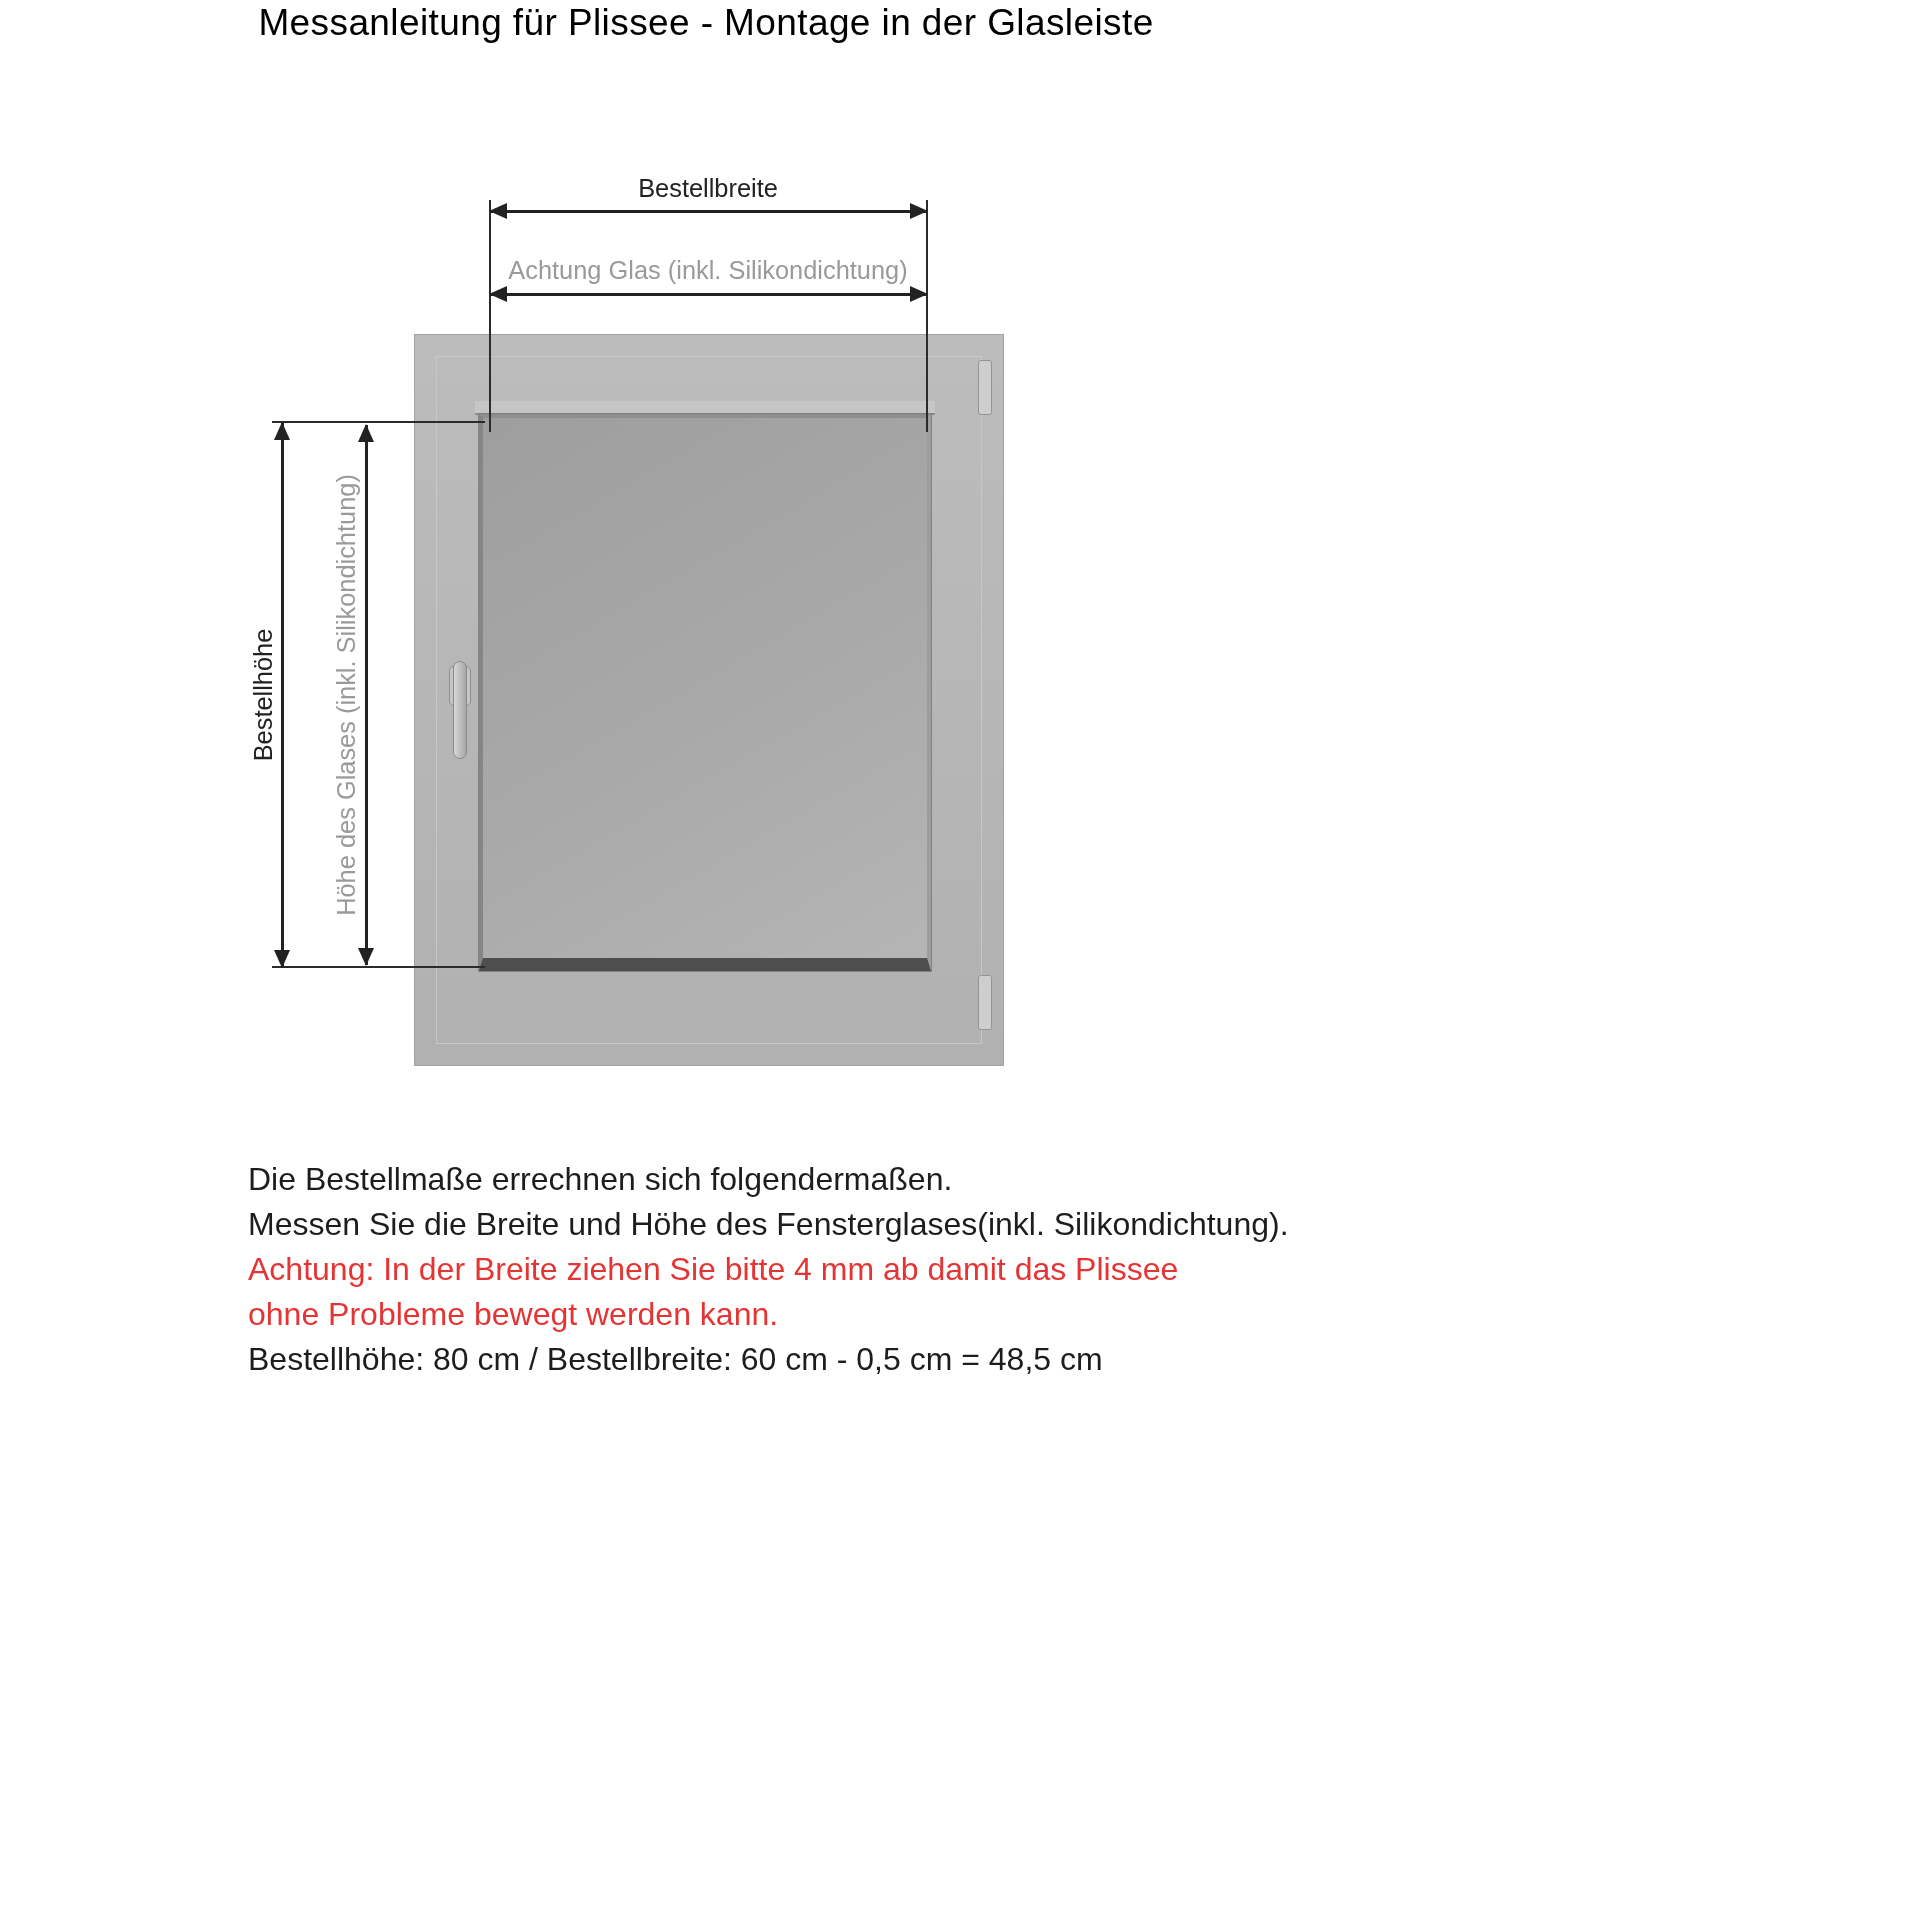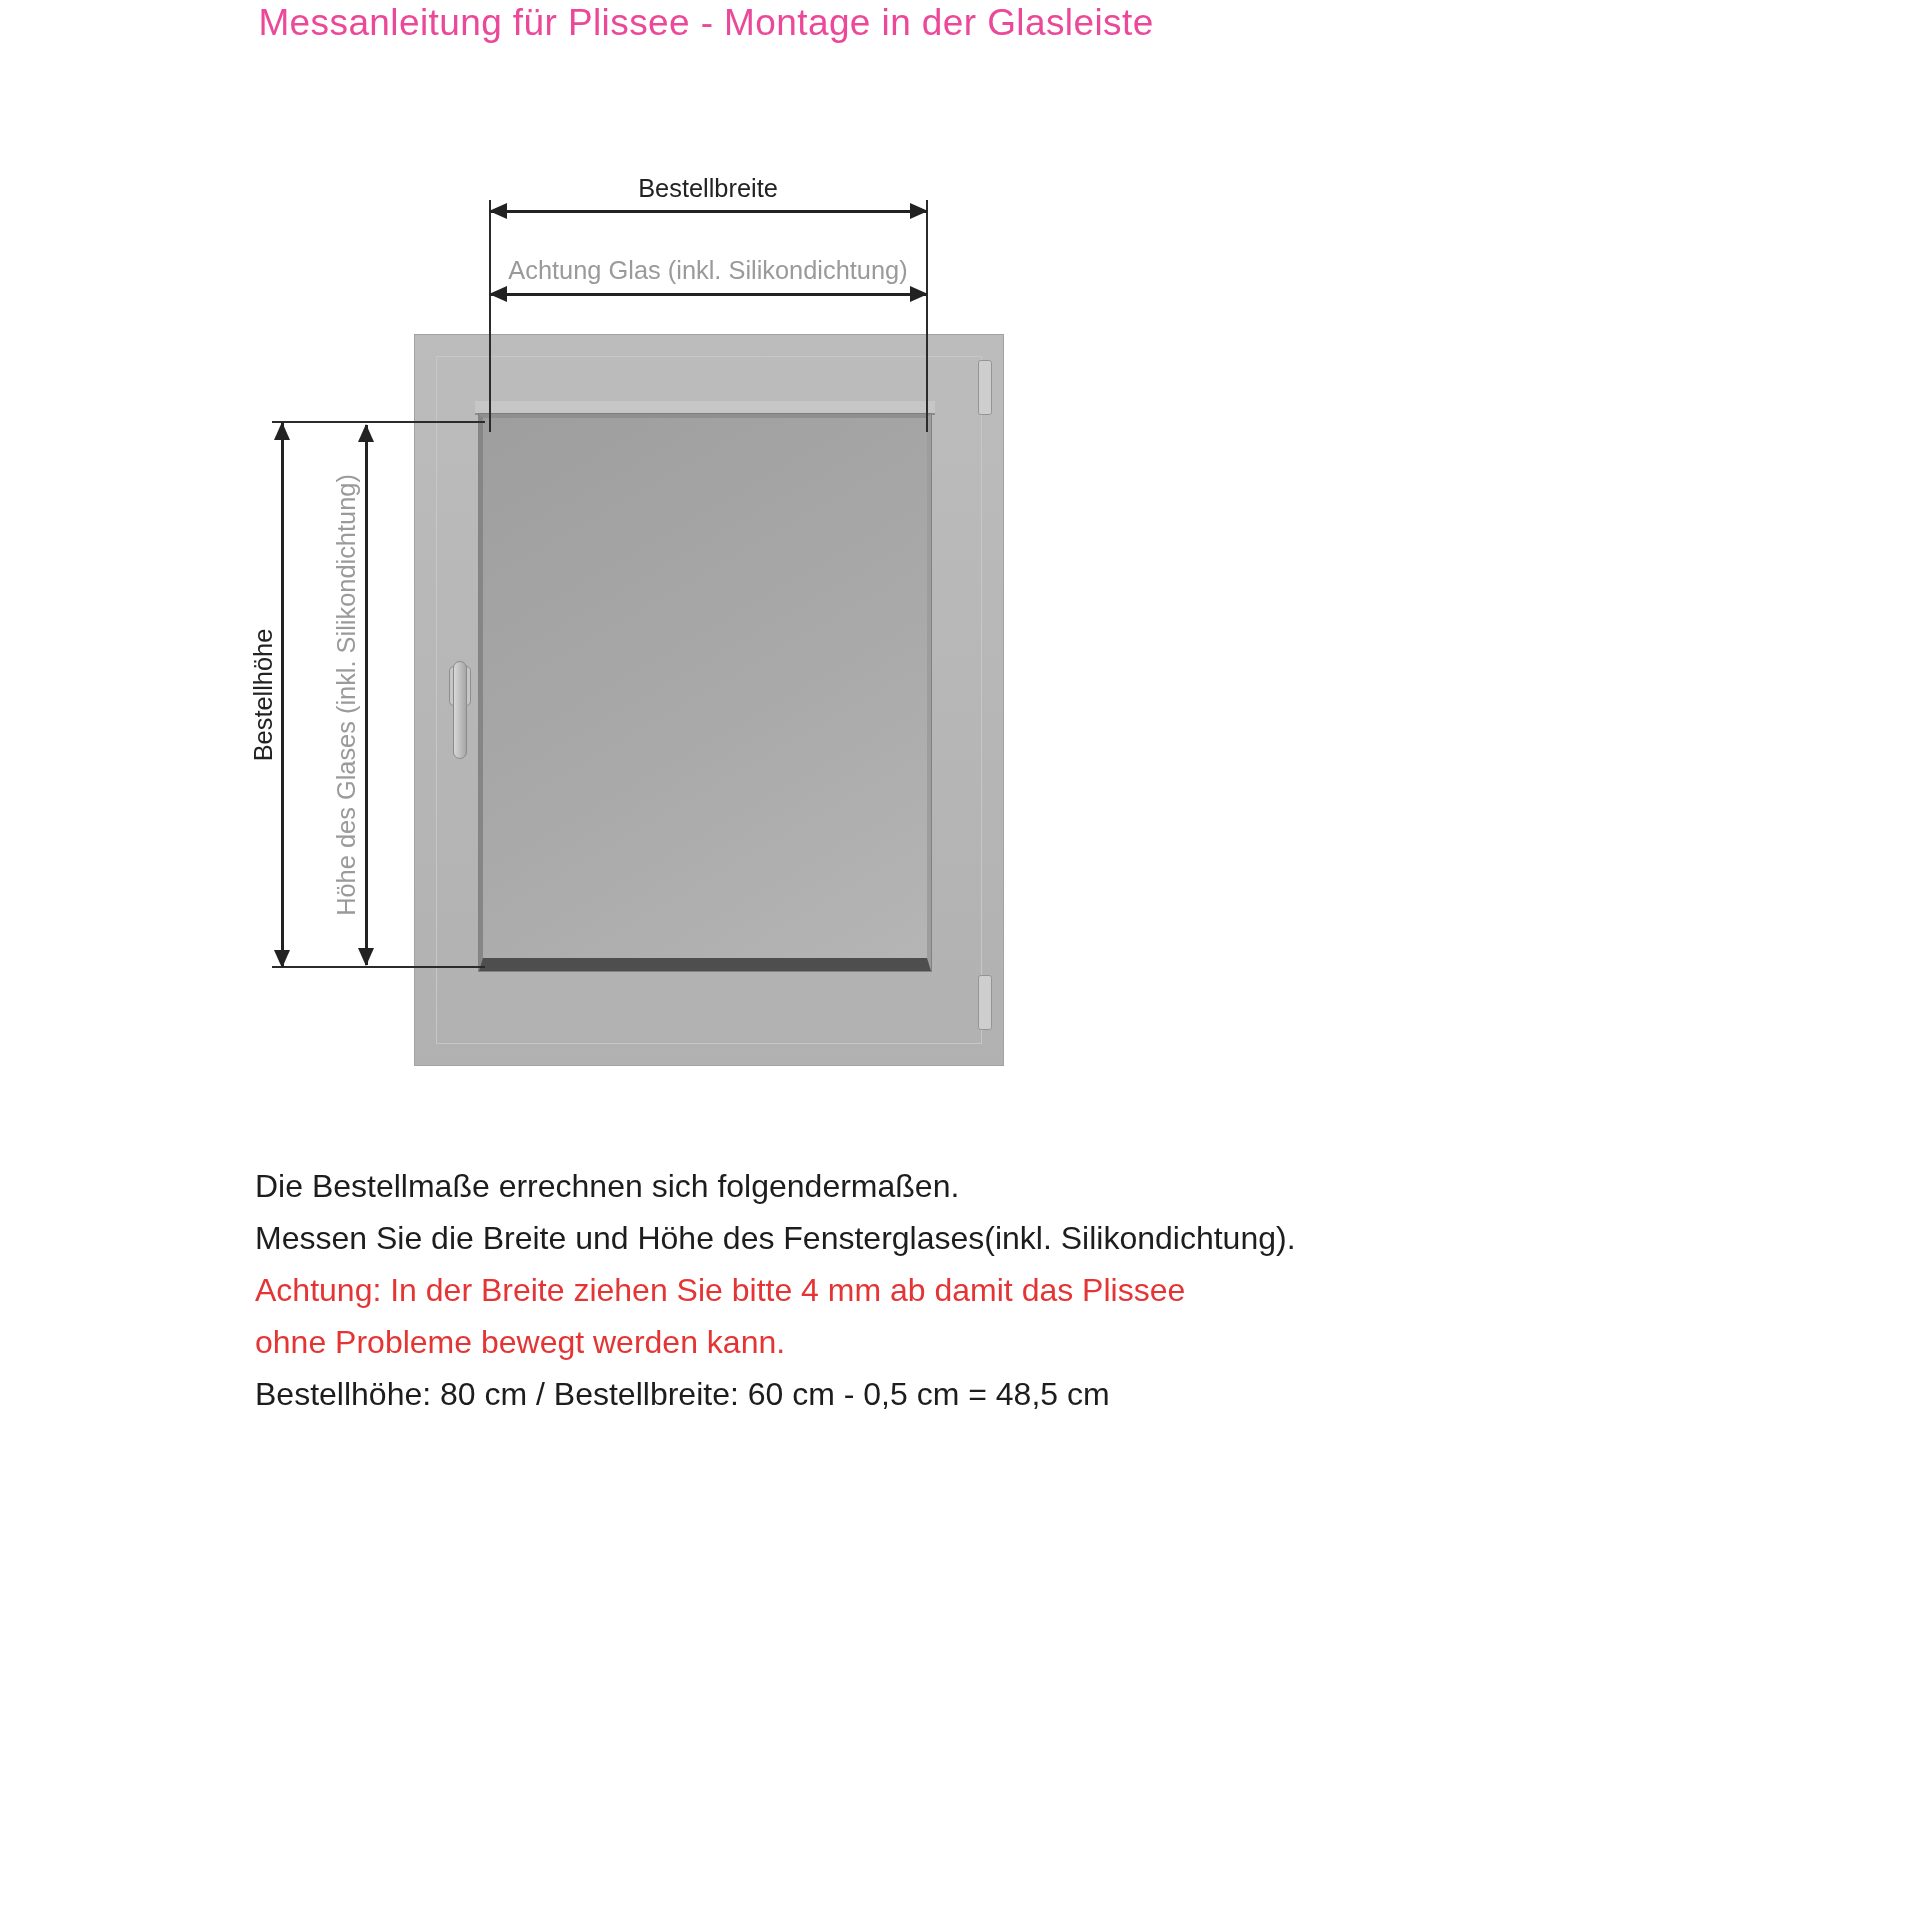--- a/index.html
+++ b/index.html
@@ -2,21 +2,21 @@
 <html style="--arrow: #222222; --gray-label: #9a9a9a; --warning-red: #e53434; --text: #1d1d1d; --frame: #b7b7b7;font-size:15px"><head>
 <meta charset="utf-8">
 <style>
   html,body{margin:0;padding:0;background:#ffffff;}
   .canvas{
     position:relative;width:1928px;height:1928px;background:#ffffff;overflow:hidden;
     font-family:"Liberation Sans","DejaVu Sans",sans-serif;color:var(--text,#1d1d1d);
   }
   .title{
     position:absolute;left:706px;top:1.9px;transform:translateX(-50%);
-    font-size:37px;font-weight:400;color:#ec4899;white-space:nowrap;letter-spacing:0.4px;
+    font-size:37px;font-weight:400;color:#000000;white-space:nowrap;letter-spacing:0.4px;
   }
 
   
   .window{
     position:absolute;left:414px;top:334px;width:590px;height:732px;box-sizing:border-box;
     background:linear-gradient(180deg,#bcbcbc,#b1b1b1);border:0.9px solid #a2a2a2;z-index:1;
   }
   .sash{position:absolute;inset:21px;border:1.9px solid #c7c7c7;}
   .top-bead{position:absolute;left:60px;top:66px;width:460px;height:12.2px;background:#c6c6c6;border-bottom:2.8px solid #8d8d8d;}
   .glass{
@@ -53,21 +53,21 @@
   .v-arrow::before{top:-0.9px;border-bottom:18px solid var(--arrow,#222222);}
   .v-arrow::after{bottom:-0.9px;border-top:18px solid var(--arrow,#222222);}
 
   .h-label{position:absolute;transform:translateX(-50%);white-space:nowrap;font-size:25.4px;z-index:6;}
   .v-label{position:absolute;transform:translate(-50%,-50%) rotate(-90deg);white-space:nowrap;font-size:25.4px;z-index:6;}
   .dark{color:#222222;}
   .gray{color:var(--gray-label,#9a9a9a);}
 
   
   .text-block{position:absolute;left:243px;top:1154px;font-size:32px;line-height:40px;color:var(--text,#1d1d1d);}
-  .text-block p{margin:12px;}
+  .text-block p{margin:5px;}
   .text-block .warning{color:var(--warning-red,#e53434);}
   .text-block .example-first{margin-top:38px;}
   .text-block .indent{padding-left:121px;}
 </style>
 </head>
 <body>
 
 <div class="canvas">
 
   <div class="title">Messanleitung für Plissee - Montage in der Glasleiste</div>

